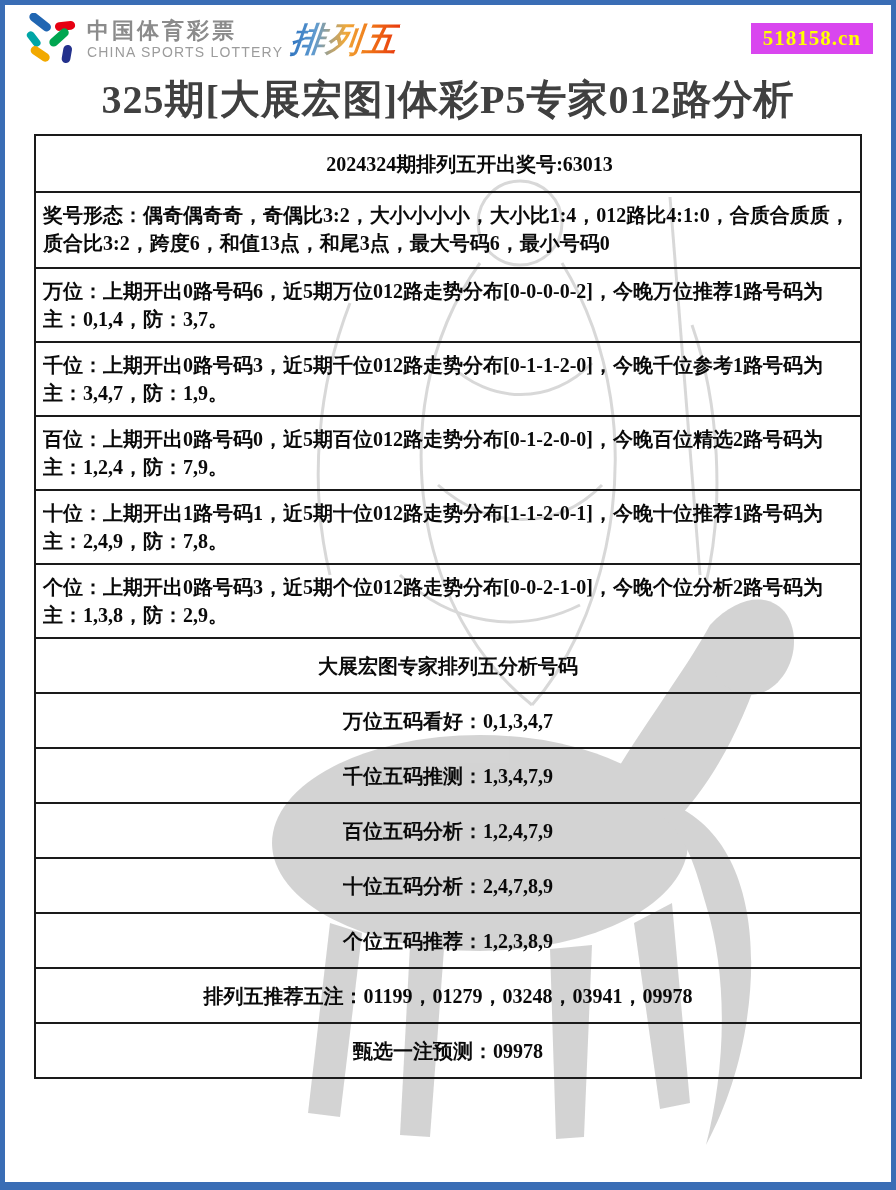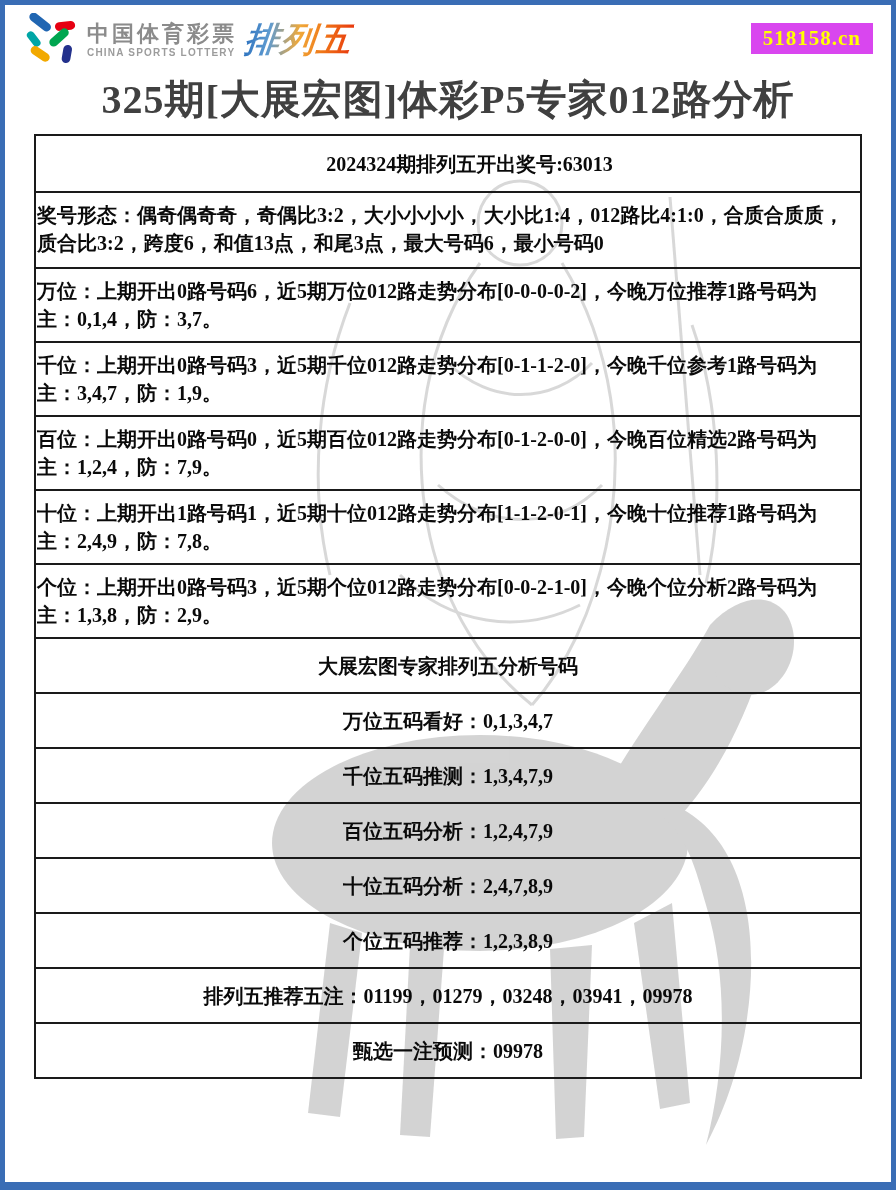--- a/index.html
+++ b/index.html
@@ -13,21 +13,21 @@
   
   .header {
     position:relative; z-index:3; height:64px;
     display:flex; justify-content:space-between; align-items:flex-start;
     padding:8px 18px 0 18px;
   }
   .brand { display:flex; align-items:center; }
   .logo-icon { width:58px; height:52px; flex:0 0 auto; }
   .brand-text { margin-left:6px; font-family:"Liberation Sans", sans-serif; }
   .brand-cn { font-size:22px; font-weight:700; color:#8b8b8b; letter-spacing:3px; line-height:26px; }
-  .brand-en { font-size:10px; font-weight:700; color:#9c9c9c; letter-spacing:1.2px; }
+  .brand-en { font-size:14px; font-weight:400; color:#9c9c9c; letter-spacing:1.2px; }
   .product-logo {
     margin-left:8px; font-size:34px; font-weight:900; font-style:italic;
     letter-spacing:2px; transform:skewX(-6deg); line-height:50px;
     color:#e8641a;
     font-family:"Liberation Sans", sans-serif;
   }
   @supports ((-webkit-background-clip:text) or (background-clip:text)) {
     .product-logo {
       background:linear-gradient(90deg,#2f74c0 0%,#5f9bd0 22%,#f0a93a 50%,#f07818 72%,#e8380d 100%);
       -webkit-background-clip:text; background-clip:text;
@@ -56,21 +56,21 @@
     margin:9px 29px 0 29px;
     border:2px solid #1a1a1a;
     background:transparent;
   }
   .trow {
     display:flex; border-top:2px solid #1a1a1a;
     font-size:20px; font-weight:700; color:#0a0a0a; line-height:28px;
   }
   .trow:first-child { border-top:none;margin-left:43px; }
   .trow.center { justify-content:center; align-items:center; text-align:center; min-height:55px; padding:4px 10px; }
-  .trow.left   { justify-content:flex-start; align-items:flex-start; text-align:left; min-height:74px; padding:8px 10px 8px 1px; }
+  .trow.left   { justify-content:flex-start; align-items:flex-start; text-align:left; min-height:74px; padding:8px 10px 8px 7px; }
   .trow.twoline-xl { min-height:76px; }
   .trow.lastrow { min-height:58px; }
 </style>
 </head>
 <body>
 
 <div class="page">
 
   <svg class="watermark" viewBox="0 0 815 1065" aria-hidden="true">
     <g fill="none" stroke="#d2d2d2" stroke-width="3" opacity="0.85">

